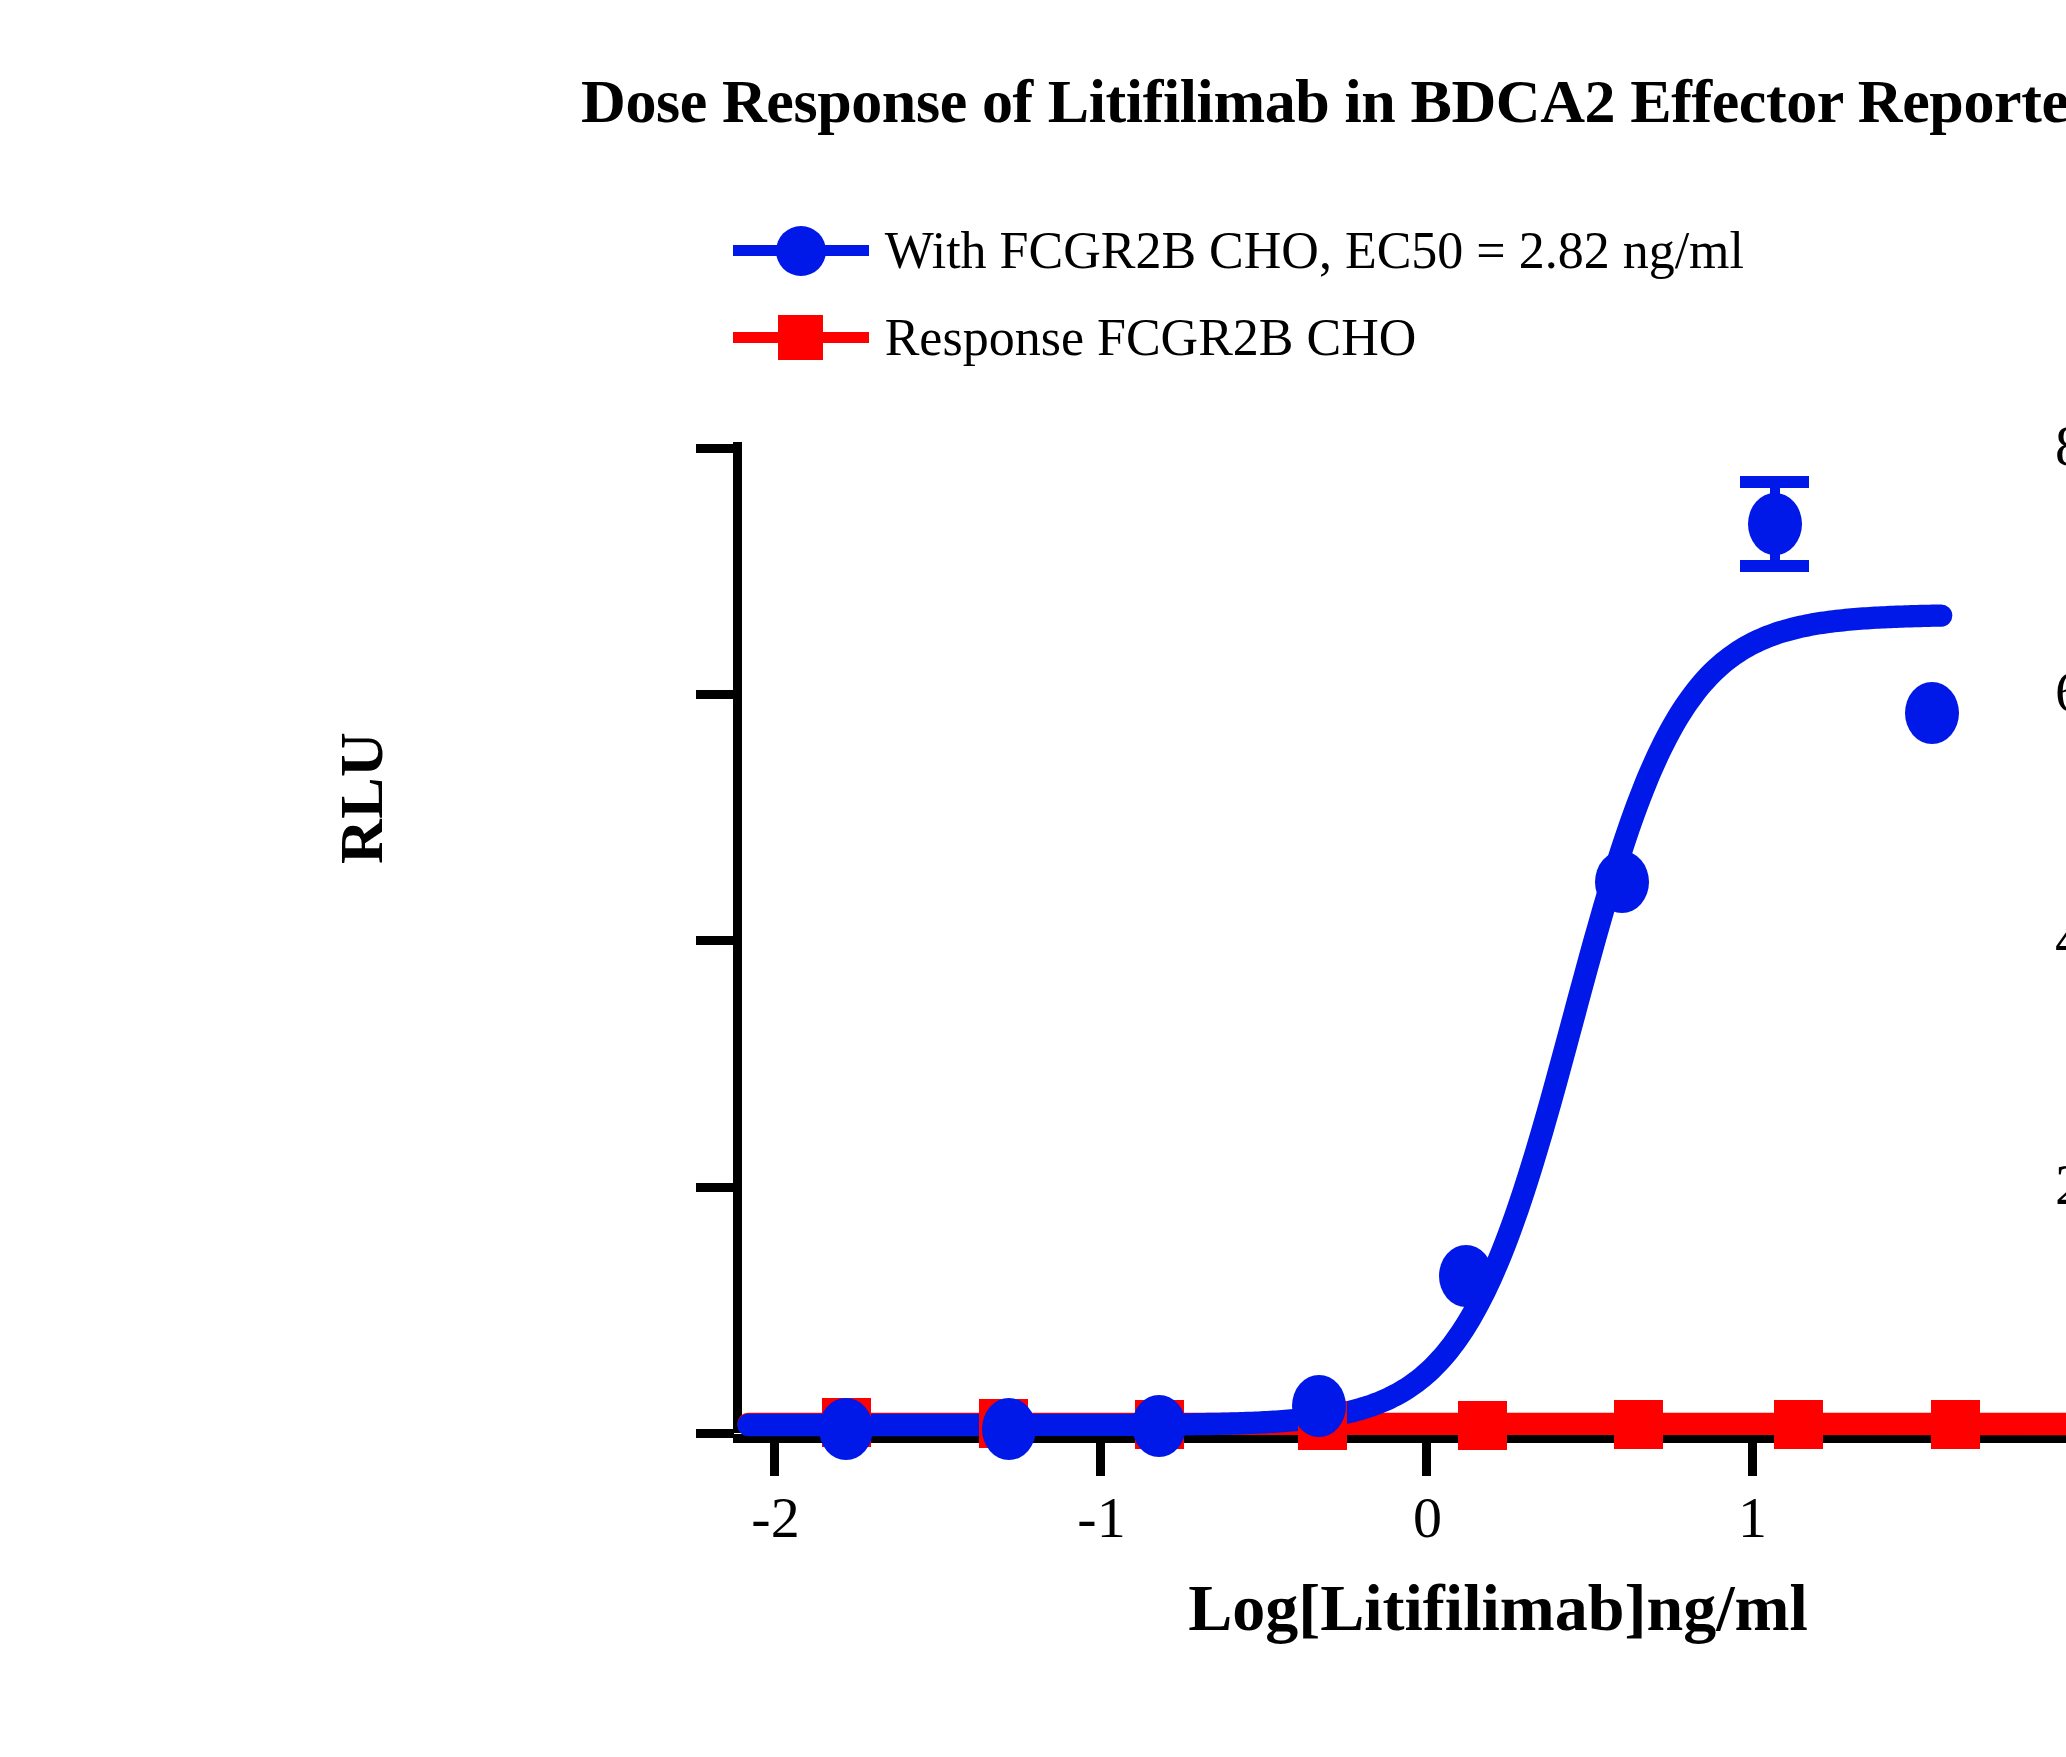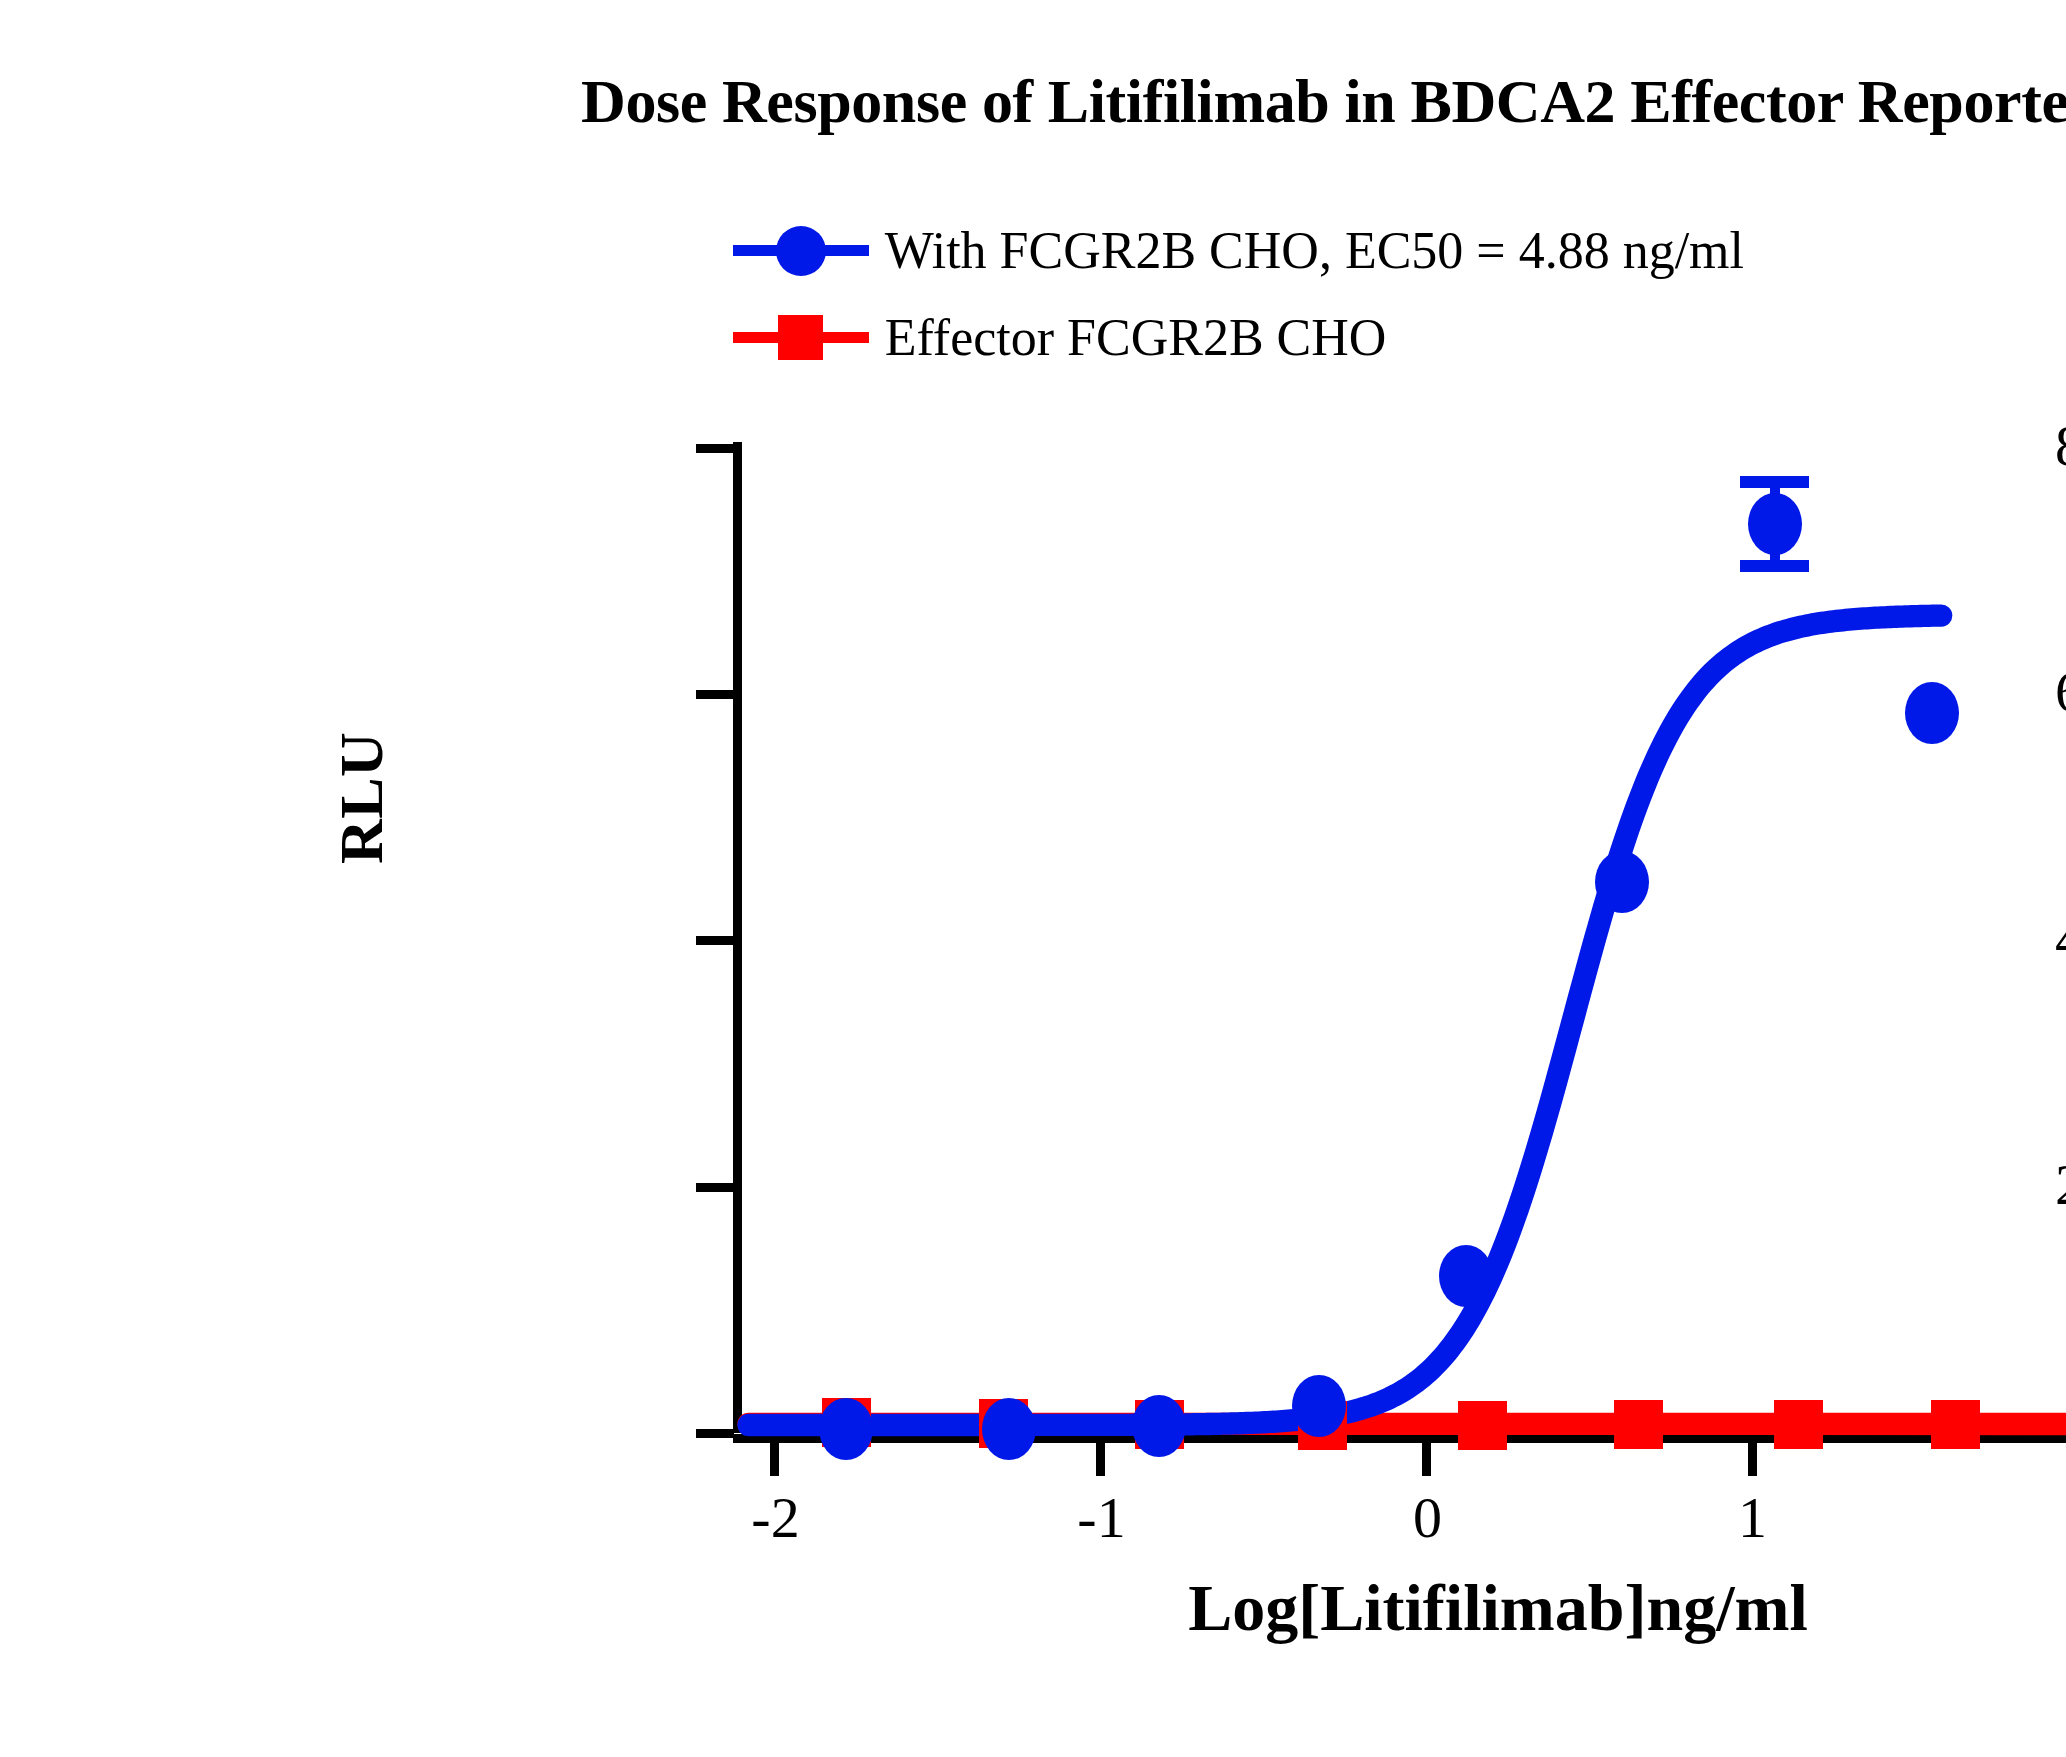--- a/index.html
+++ b/index.html
@@ -204,28 +204,28 @@
 <div id="figure">
 
   <div id="chart-title">Dose Response of Litifilimab in BDCA2 Effector Reporter Cell (C12)</div>
 
   <div id="legend">
     <div class="legend-row">
       <span class="legend-key">
         <span class="key-line" style="background:#0018E8;"></span>
         <span class="key-marker-circle" style="background:#0018E8;"></span>
       </span>
-      <span class="legend-label">With FCGR2B CHO, EC50 = 4.88 ng/ml</span>
+      <span class="legend-label">With FCGR2B CHO, EC50 = 2.82 ng/ml</span>
     </div>
     <div class="legend-row">
       <span class="legend-key">
         <span class="key-line" style="background:#FF0000;"></span>
         <span class="key-marker-square" style="background:#FF0000;"></span>
       </span>
-      <span class="legend-label">Effector FCGR2B CHO</span>
+      <span class="legend-label">Response FCGR2B CHO</span>
     </div>
   </div>
 
   <div id="y-axis-title">RLU</div>
 
   <div id="x-axis-title">Log[Litifilimab]ng/ml</div>
 
   <div id="plot">
     <div id="y-axis-line"></div>
     <div id="x-axis-line"></div>

